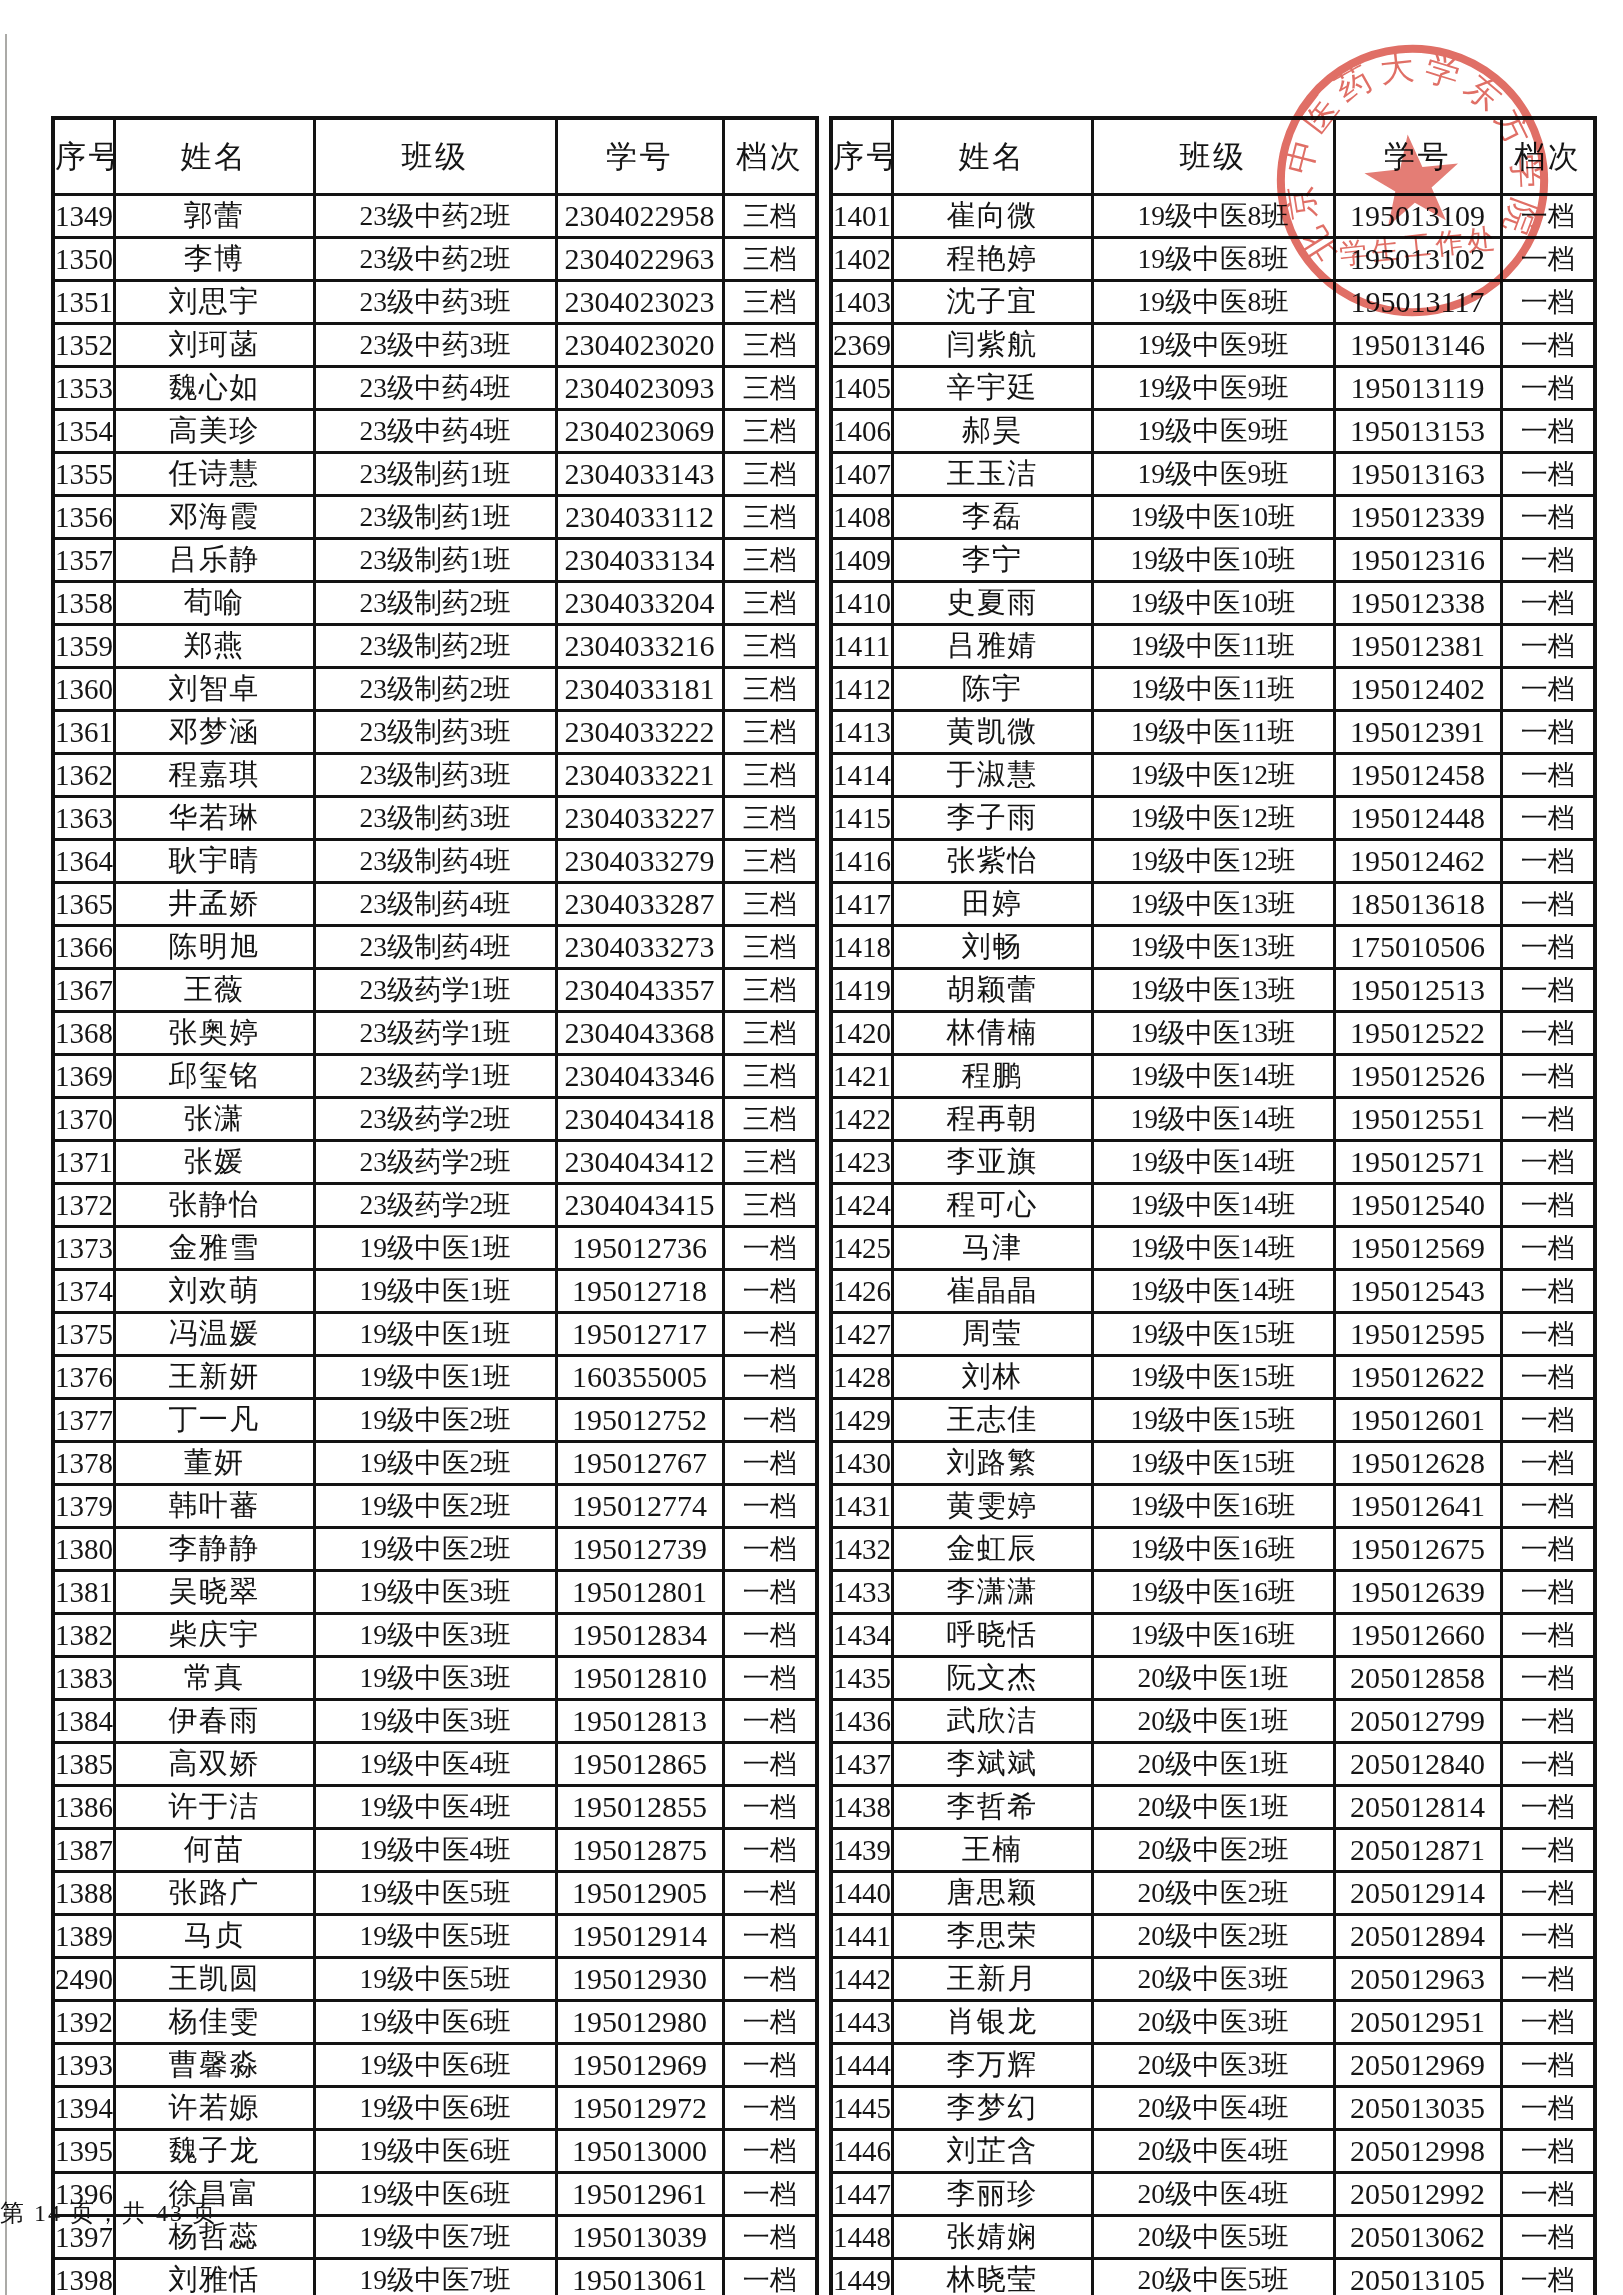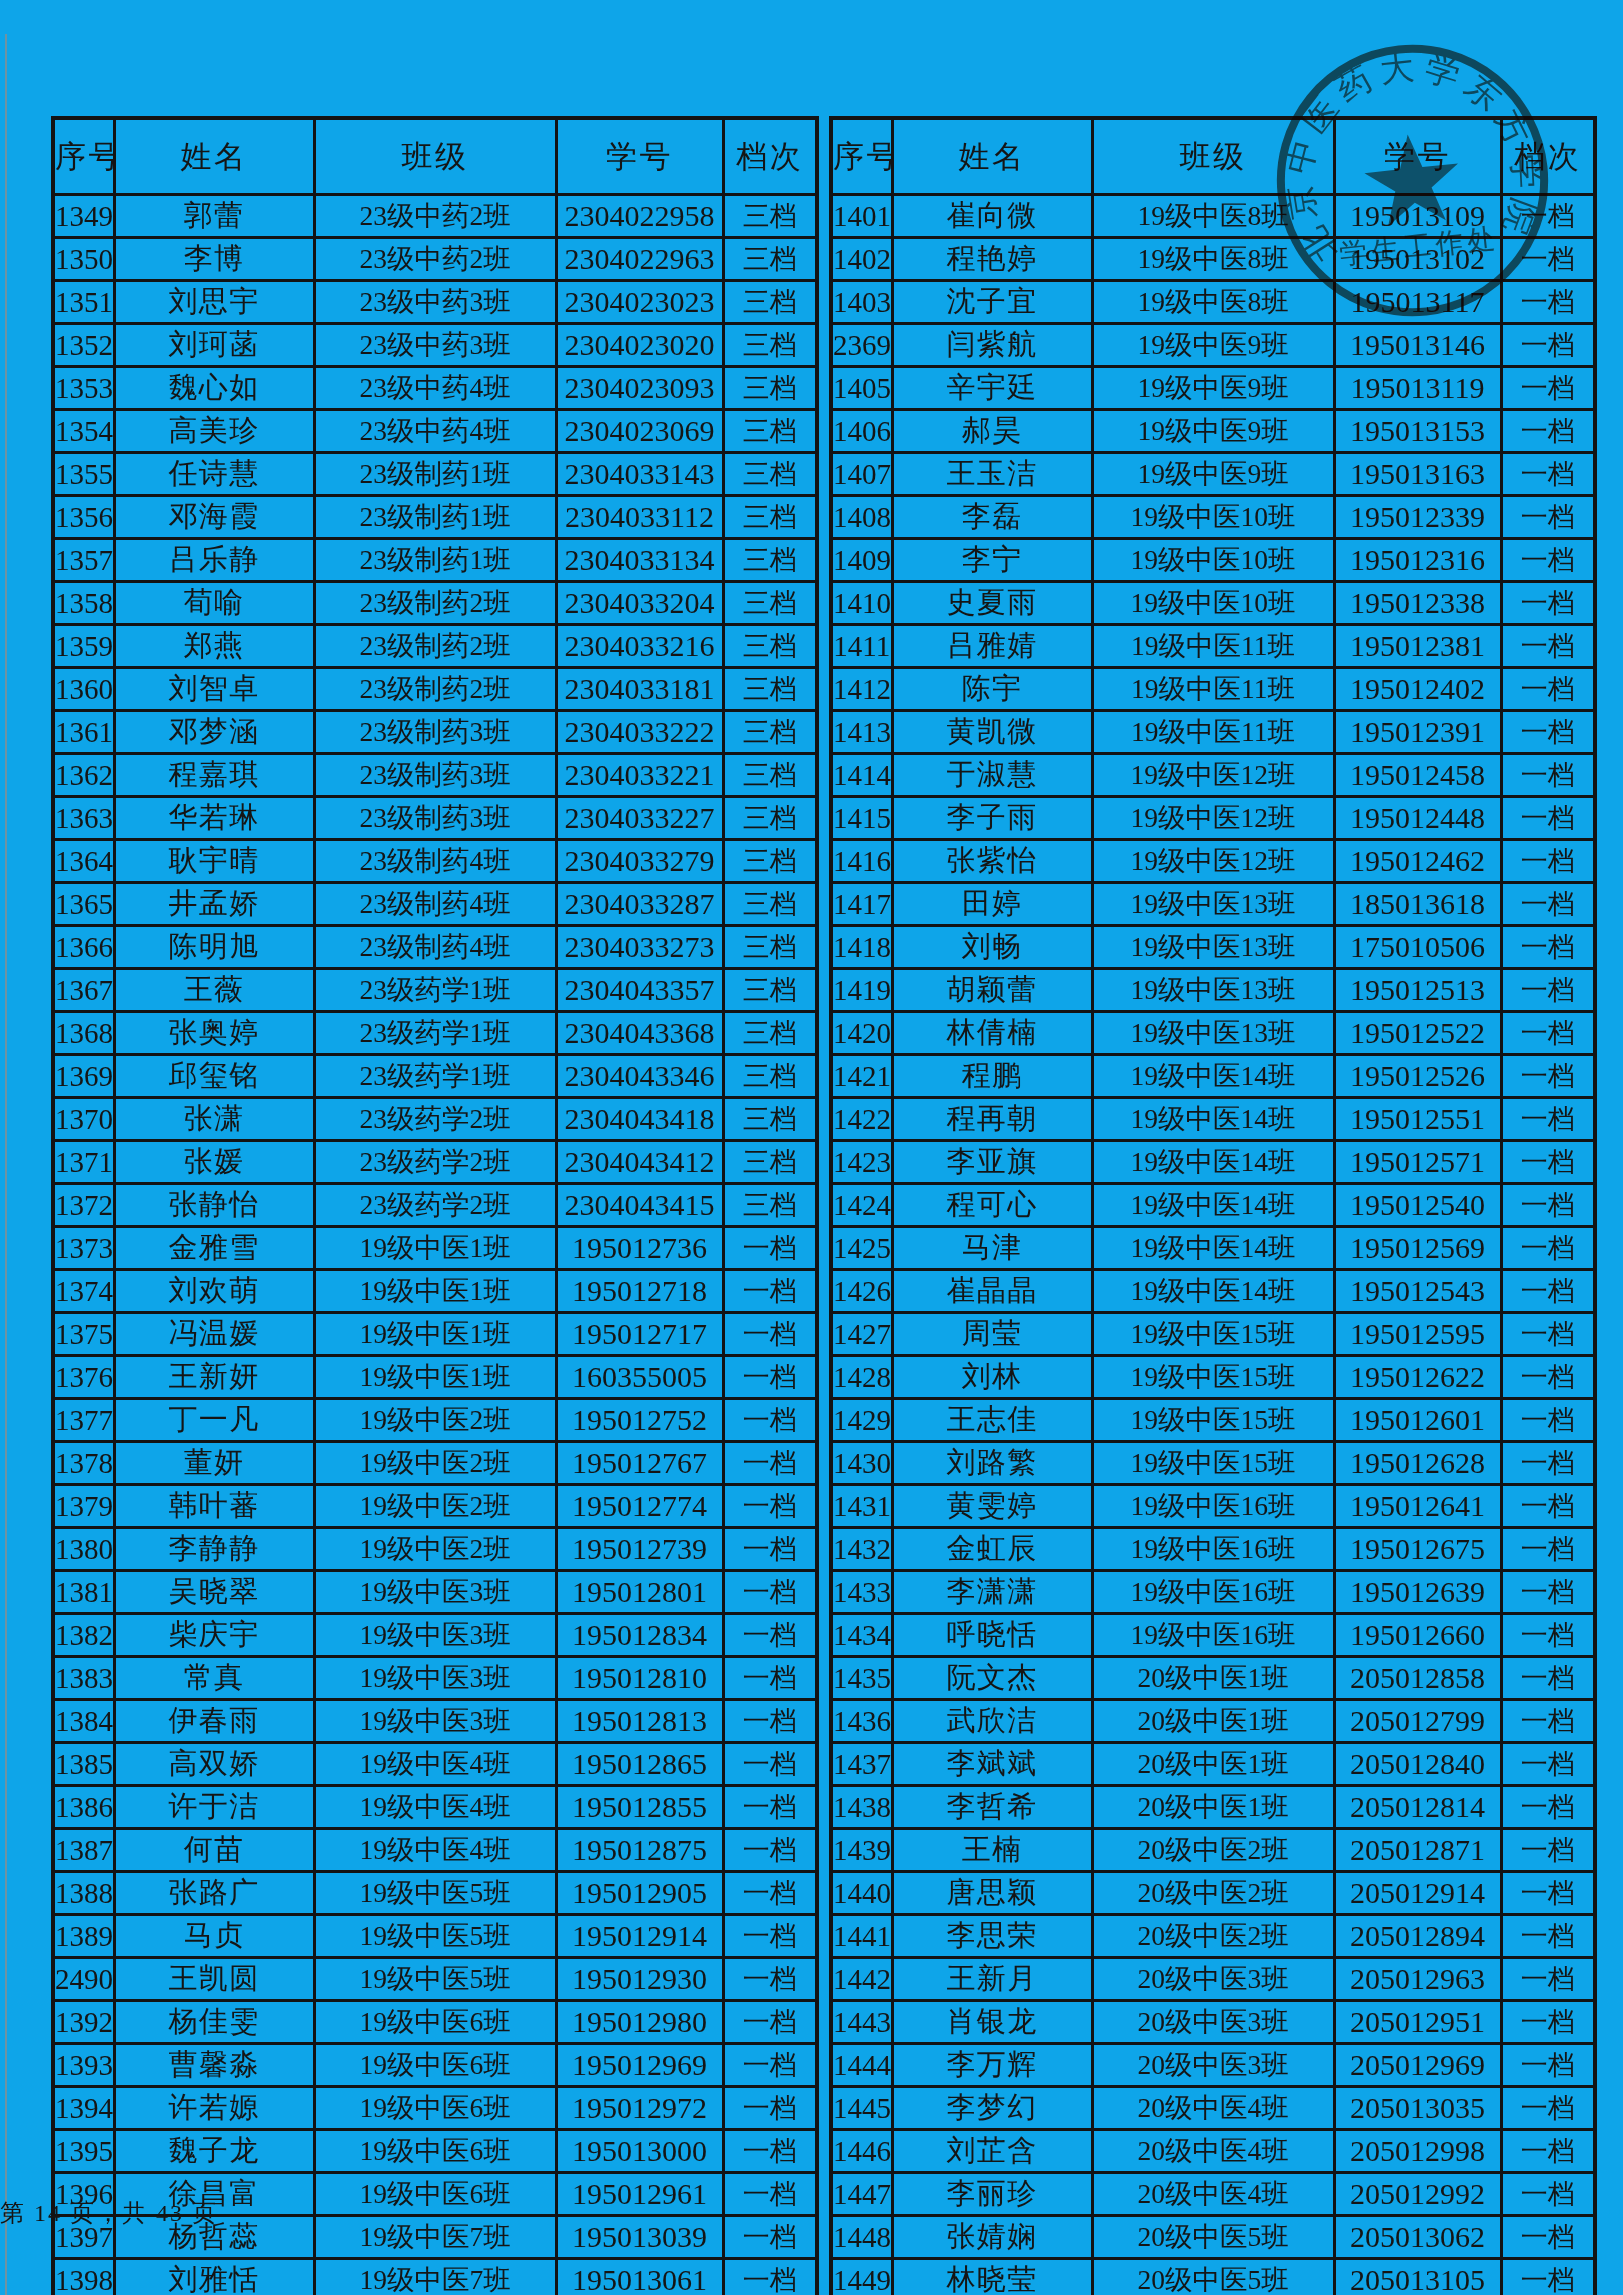--- a/index.html
+++ b/index.html
@@ -1,19 +1,19 @@
 <!DOCTYPE html>
 <html style="font-size:10.5px"><head>
 <meta charset="utf-8">
 <style>
   html,body{margin:0;padding:0;background:#e8e8e6;}
   .page{
     position:relative;
     width:1623px;height:2295px;
-    background:#0ea5e9;
+    background:#ffffff;
     font-family:"Liberation Serif","DejaVu Serif",serif;
     color:#151515;
     overflow:hidden;
   }
   .scan-edge{
     position:absolute;left:5.2px;top:34px;width:2px;height:2261px;
     background:#8f8d89;opacity:.75;
   }
   table.roster{
     position:absolute;top:116px;

